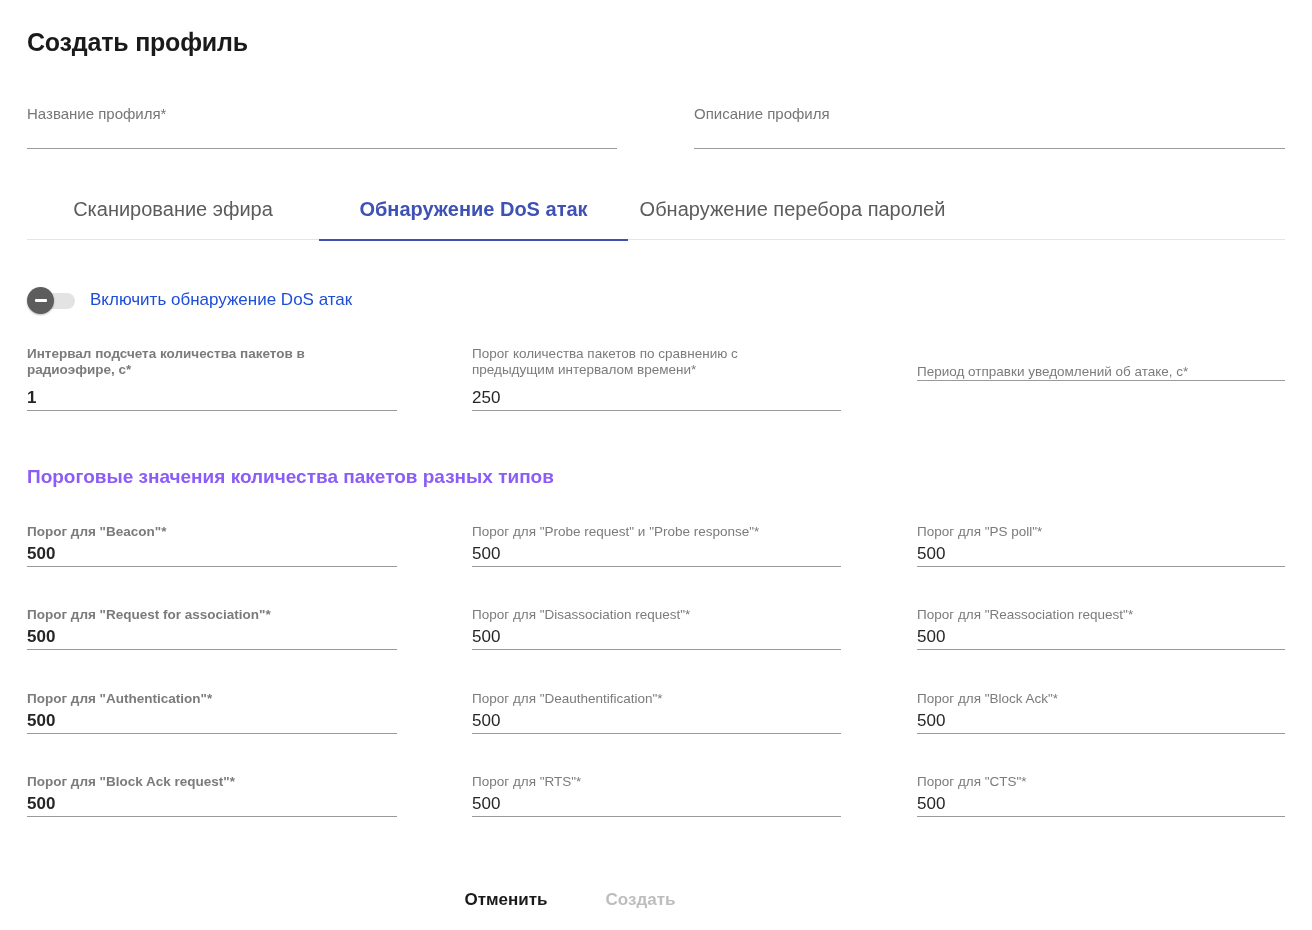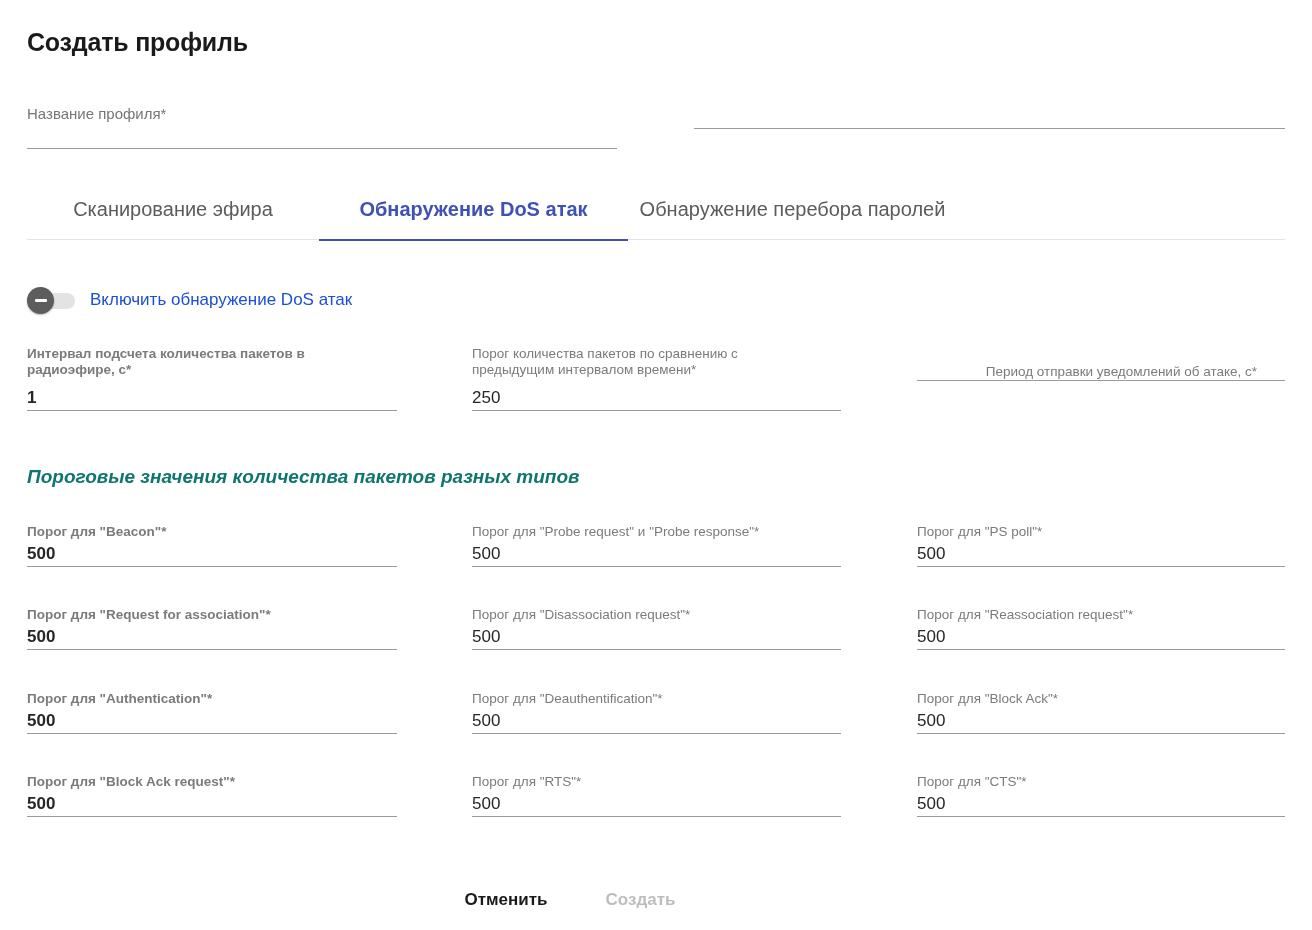--- a/index.html
+++ b/index.html
@@ -196,24 +196,23 @@
   .col-1 { left: 472px; width: 369px; }
   .col-2 { left: 917px; width: 368px; }
 
   
   .section-heading {
     position: absolute;
     left: 27px;
     top: 464px;
     font-size: 19px;
     font-weight: bold;
-    color: #0f766e;
+    color: #8b5cf6;
     line-height: 26px;
     white-space: nowrap;
-    font-style: italic;
   }
 
   
   .footer {
     position: absolute;
     left: 0;
     top: 884px;
     width: 1140px;
     display: flex;
     justify-content: center;
@@ -241,20 +240,21 @@
   <div class="page-title">Создать профиль</div>
 
   <div class="top-fields">
 
     <div class="field" id="profile-name-field">
       <div class="field-label">Название профиля*</div>
       <div class="field-underline top-field-underline"></div>
     </div>
 
     <div class="field" id="profile-desc-field">
+      <div class="field-label">Описание профиля</div>
       <div class="field-underline top-field-underline"></div>
     </div>
 
   </div>
 
   <div class="tabs">
     <div class="tabs-inner">
       <div class="tab tab-0">Сканирование эфира</div>
       <div class="tab tab-1 active">Обнаружение DoS атак</div>
       <div class="tab tab-2">Обнаружение перебора паролей</div>
@@ -277,21 +277,21 @@
     <div class="gf-underline"></div>
   </div>
 
   <div class="grid-field col-1" style="top:346px;">
     <div class="gf-label wrap" style="width:300px;">Порог количества пакетов по сравнению с предыдущим интервалом времени*</div>
     <div class="gf-value" style="margin-top:6px;">250</div>
     <div class="gf-underline"></div>
   </div>
 
   <div class="grid-field col-2" style="top:364px;">
-    <div class="gf-label" style="width:340px;text-align:right;">Период отправки уведомлений об атаке, с*</div>
+    <div class="gf-label" style="width:340px;">Период отправки уведомлений об атаке, с*</div>
     <div class="gf-underline"></div>
   </div>
 
   <div class="section-heading">Пороговые значения количества пакетов разных типов</div>
 
   <div class="grid-field col-0" style="top:524px;">
     <div class="gf-label">Порог для "Beacon"*</div>
     <div class="gf-value">500</div>
     <div class="gf-underline"></div>
   </div>

